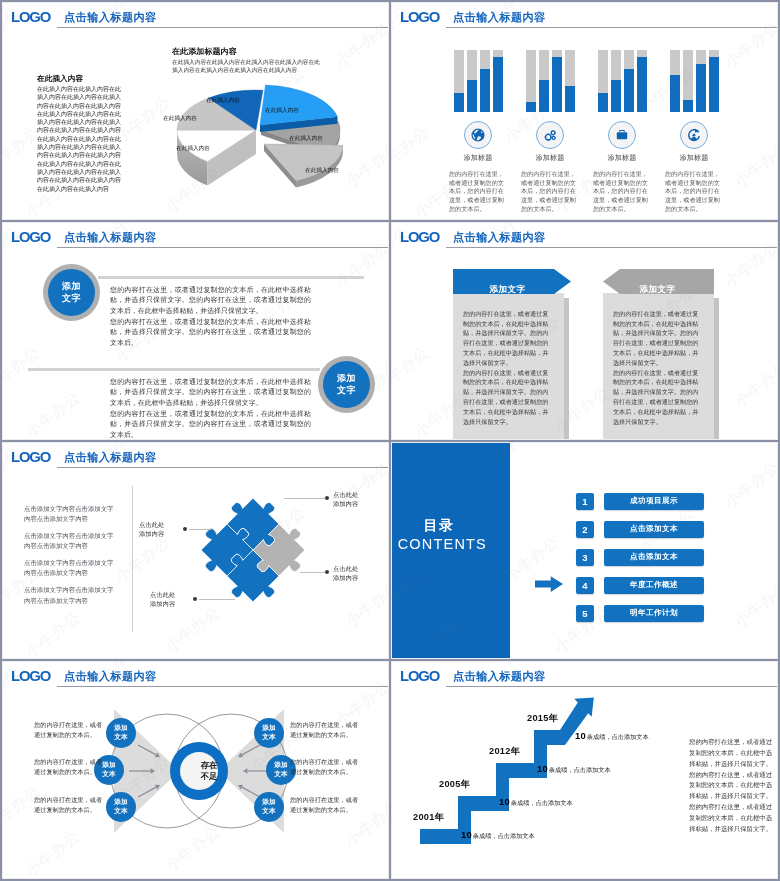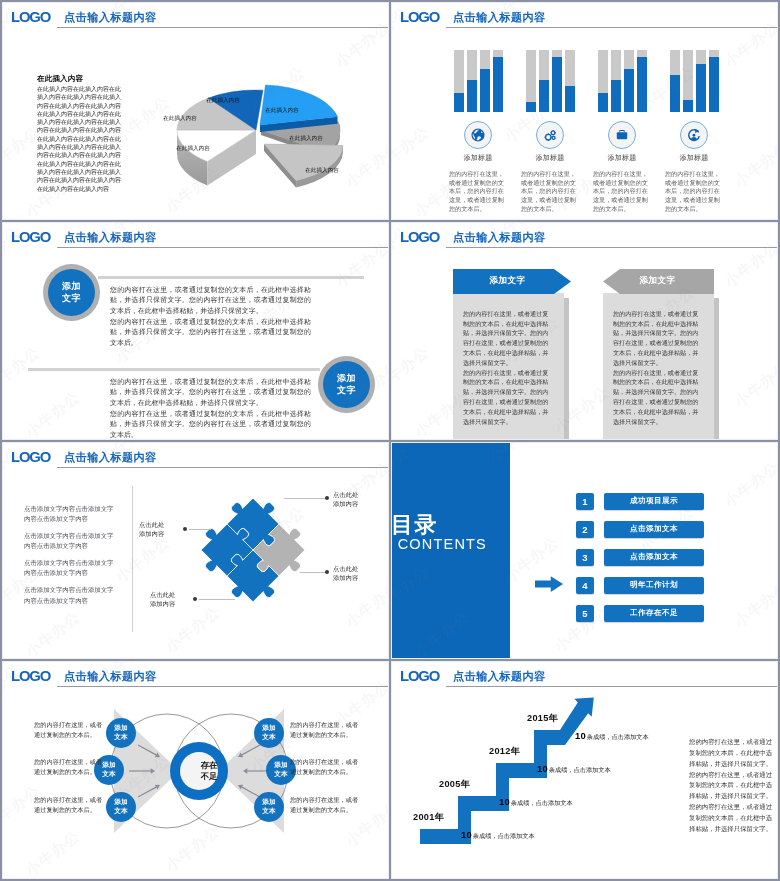--- a/index.html
+++ b/index.html
@@ -34,34 +34,34 @@
 .s2-b{font-size:6.1px;color:#585858;line-height:8.7px;margin:7px 10px 0;text-align:left;word-break:break-all;}
 
 .s3-circ{position:absolute;width:57px;height:57px;border-radius:50%;background:#b0b0b0;display:flex;align-items:center;justify-content:center;}
 .s3-circ>div{width:47px;height:47px;border-radius:50%;background:#1272c0;color:#fff;font-size:9px;font-weight:bold;line-height:12px;display:flex;flex-direction:column;align-items:center;justify-content:center;letter-spacing:.5px;}
 .s3-rule{position:absolute;height:3px;background:#d2d2d2;}
 .s3-txt{position:absolute;font-size:6.9px;color:#333;line-height:10.6px;text-align:justify;letter-spacing:.05px;white-space:pre-line;}
 
 .s4-card{position:absolute;top:47px;width:120px;}
 .s4-body{position:absolute;left:1px;top:24px;width:111px;height:146px;background:#dcdcdc;}
 .s4-shadow{position:absolute;left:6px;top:29px;width:111px;height:146px;background:#c4c4c4;}
-.s4-hd{position:relative;height:24px;font-family:Liberation Serif, serif;}
+.s4-hd{position:relative;height:42px;font-family:Liberation Serif, serif;}
 .s4-hd span{position:absolute;left:0;top:0;width:111px;height:100%;display:flex;align-items:center;justify-content:center;color:#fff;font-size:8.6px;font-weight:bold;letter-spacing:.4px;}
 .s4-txt{position:absolute;left:11px;top:40px;width:88px;font-size:6.1px;color:#333;line-height:9.8px;text-align:left;white-space:pre-line;word-break:break-all;}
 
 .s5-divider{position:absolute;left:130px;top:44px;width:1px;height:146px;background:#cfcfcf;}
 .s5-txt{position:absolute;left:22px;top:62px;width:92px;font-size:6.4px;color:#4a4a55;line-height:10.6px;}
 .s5-txt p{margin:0 0 6px 0;}
 .s5-puzzle{position:absolute;left:185px;top:42px;}
 .s5-call{position:absolute;font-size:6.3px;color:#2b2b2b;line-height:9.6px;font-weight:500;}
 .s5-leader{position:absolute;height:1px;background:#bfbfbf;}
 .s5-dot{position:absolute;width:4px;height:4px;border-radius:50%;background:#3a3a3a;}
 
 .s6-panel{position:absolute;left:0;top:0;width:119px;height:100%;background:#0d67b8;}
-.s6-h1{position:absolute;left:0;top:73px;width:96px;text-align:left;color:#fff;font-size:22px;font-weight:bold;letter-spacing:1.5px;line-height:20px;}
+.s6-h1{position:absolute;left:0;top:73px;width:96px;text-align:center;color:#fff;font-size:14px;font-weight:bold;letter-spacing:1.5px;line-height:20px;}
 .s6-h2{position:absolute;left:0;top:93px;width:96px;text-align:right;color:#fff;font-size:14.5px;letter-spacing:1.2px;line-height:18px;}
 .s6-row{position:absolute;height:17px;}
 .s6-num{position:absolute;left:0;top:0;width:18px;height:17px;background:#1272c0;border-radius:2px;color:#fff;font-size:9.5px;font-weight:bold;display:flex;align-items:center;justify-content:center;box-shadow:0 1px 1px rgba(0,0,0,.18);}
 .s6-lbl{position:absolute;left:28px;top:0;width:100px;height:17px;background:#1272c0;border-radius:2px;color:#fff;font-size:7.6px;font-weight:bold;display:flex;align-items:center;justify-content:center;letter-spacing:.4px;box-shadow:0 1px 1px rgba(0,0,0,.18);}
 .s6-arrow{position:absolute;}
 
 .s7-svg{position:absolute;left:0;top:0;}
 .s7-badge{position:absolute;width:30px;height:30px;border-radius:50%;background:#1272c0;color:#fff;font-size:6.6px;font-weight:bold;line-height:8.8px;display:flex;flex-direction:column;align-items:center;justify-content:center;letter-spacing:.2px;}
 .s7-coretxt{position:absolute;color:#141414;font-size:8.4px;font-weight:bold;line-height:10.6px;text-align:center;width:44px;}
 .s7-side{position:absolute;font-size:6.2px;color:#2e2e2e;line-height:9.8px;width:71px;word-break:break-all;}
@@ -76,20 +76,24 @@
 
 <div class="grid">
 
 <div class="slide">
   <div class="logo">LOGO</div>
   <div class="hdr-title">点击输入标题内容</div>
   <div class="hdr-rule"></div>
   <div class="s1-left">
     <div class="s1-lh">在此插入内容</div>
     <div class="s1-lb">在此插入内容在此插入内容在此插入内容在此插入内容在此插入内容在此插入内容在此插入内容在此插入内容在此插入内容在此插入内容在此插入内容在此插入内容在此插入内容在此插入内容在此插入内容在此插入内容在此插入内容在此插入内容在此插入内容在此插入内容在此插入内容在此插入内容在此插入内容在此插入内容在此插入内容在此插入内容在此插入内容在此插入内容在此插入内容在此插入内容</div>
+  </div>
+  <div class="s1-cap">
+    <div class="s1-ch">在此添加标题内容</div>
+    <div class="s1-cb">在此插入内容在此插入内容在此插入内容在此插入内容在此插入内容在此插入内容在此插入内容在此插入内容</div>
   </div>
   <svg class="s1-pie" width="215" height="125" viewBox="0 0 215 125">
     <defs>
       <linearGradient id="sideW" x1="0" y1="0" x2="0" y2="1">
             <stop offset="0" stop-color="#b9b9b9"></stop>
             <stop offset="1" stop-color="#9a9a9a"></stop>
           </linearGradient>
       <linearGradient id="sideG" x1="0" y1="0" x2="1" y2="0">
             <stop offset="0" stop-color="#8f8f8f"></stop>
             <stop offset="1" stop-color="#c8c8c8"></stop>
@@ -423,25 +427,25 @@
   <div class="s6-row" style="left:185px;top:79px;width:128px">
     <div class="s6-num">2</div>
     <div class="s6-lbl">点击添加文本</div>
   </div>
   <div class="s6-row" style="left:185px;top:107px;width:128px">
     <div class="s6-num">3</div>
     <div class="s6-lbl">点击添加文本</div>
   </div>
   <div class="s6-row" style="left:185px;top:135px;width:128px">
     <div class="s6-num">4</div>
-    <div class="s6-lbl">明年工作计划</div>
+    <div class="s6-lbl">年度工作概述</div>
   </div>
   <div class="s6-row" style="left:185px;top:163px;width:128px">
     <div class="s6-num">5</div>
-    <div class="s6-lbl">工作存在不足</div>
+    <div class="s6-lbl">明年工作计划</div>
   </div>
   <div class="wmk">
     <span style="left:-40px;top:40px">小牛办公</span>
     <span style="left:95px;top:10px">小牛办公</span>
 
     <span style="left:330px;top:55px">小牛办公</span>
     <span style="left:-20px;top:160px">小牛办公</span>
     <span style="left:110px;top:130px">小牛办公</span>
     <span style="left:245px;top:100px">小牛办公</span>
     <span style="left:340px;top:175px">小牛办公</span>

